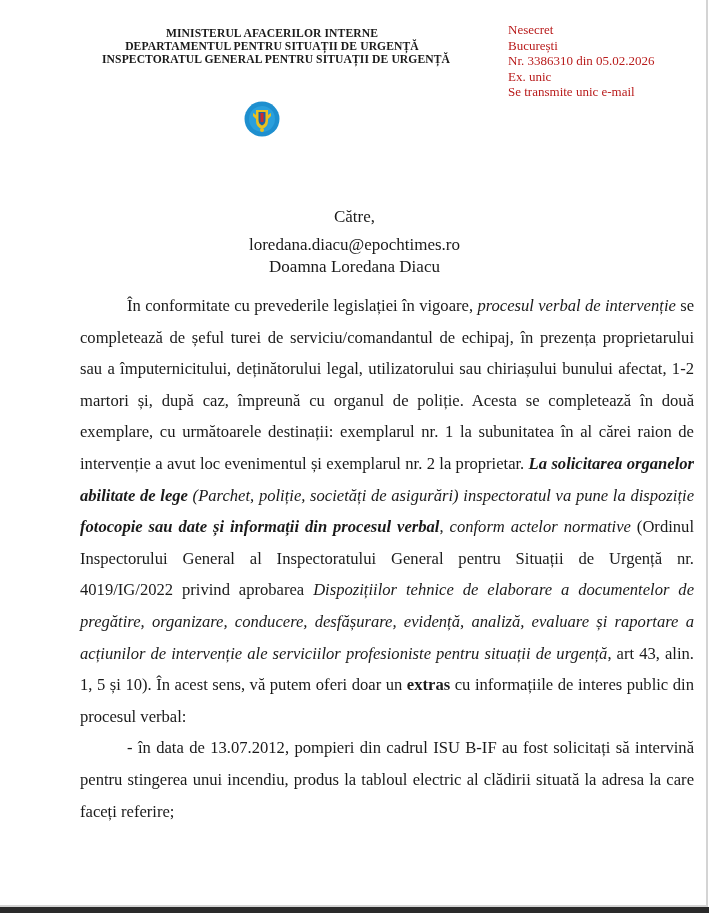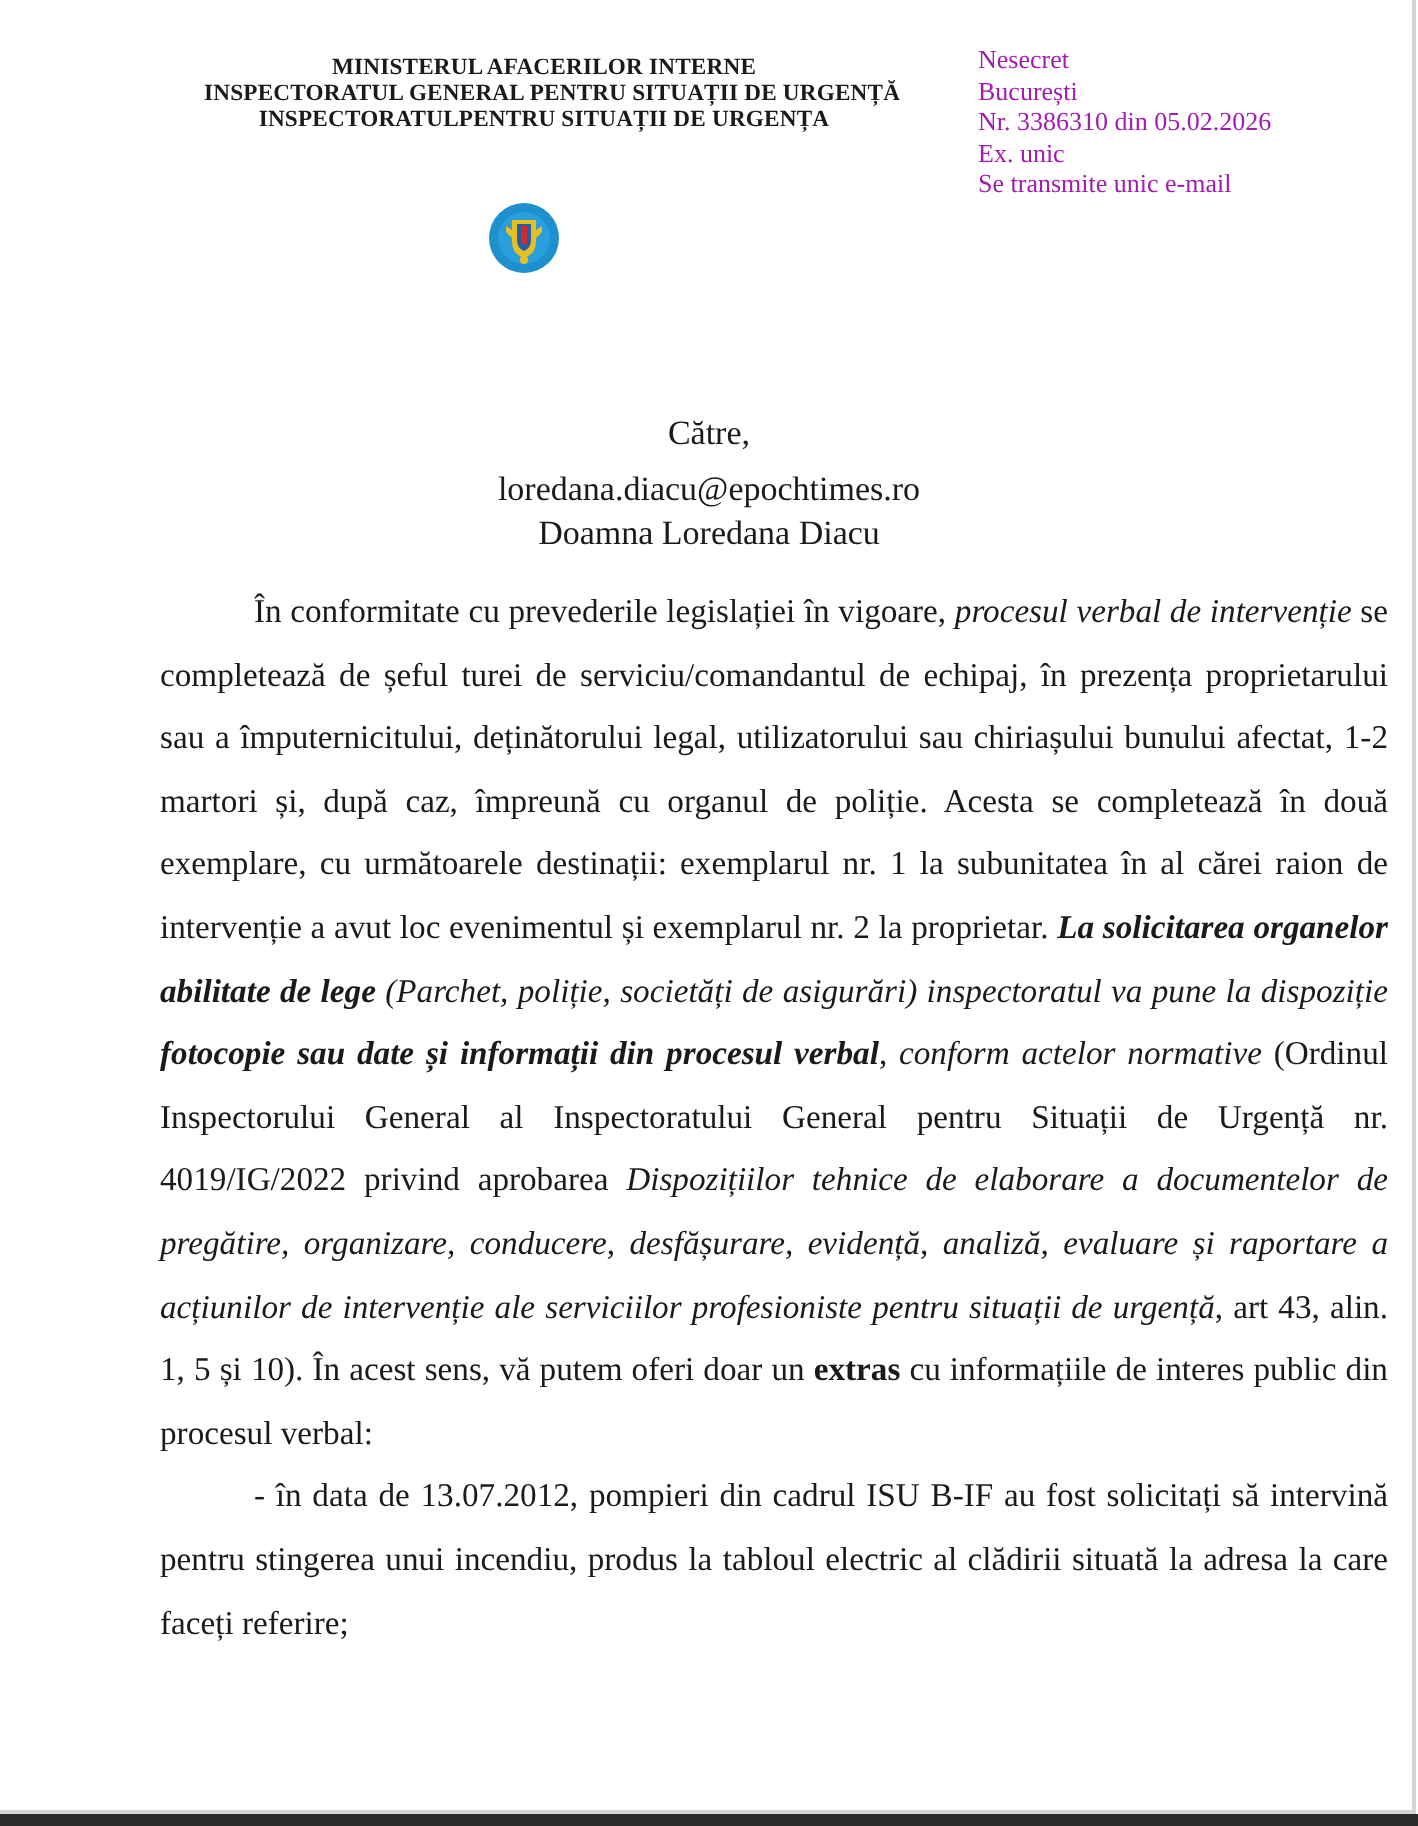--- a/index.html
+++ b/index.html
@@ -30,24 +30,24 @@
     font-size: 11.6px;
     line-height: 13.2px;
     letter-spacing: 0.1px;
   }
   .header-left div { white-space: nowrap; text-align: center; }
   .emblem {
     position: absolute; left: 244px; top: 101px;
     width: 36px; height: 36px;
   }
   .header-right {
-    position: absolute; left: 489px; top: 22px;
+    position: absolute; left: 508px; top: 22px;
     font-size: 13px;
     line-height: 15.5px;
-    color: #a21caf;
+    color: #b91c1c;
   }
   .header-right div { white-space: nowrap; }
   .recipient {
     position: absolute; left: 0; width: 709px; top: 206px;
     text-align: center;
     font-size: 17px;
     line-height: 22px;
   }
   .recipient .to-label { margin-bottom: 6px; }
   .body {
@@ -62,22 +62,22 @@
   .body .bold { font-weight: bold; }
   .body .bi { font-weight: bold; font-style: italic; }
 </style>
 </head>
 <body>
 
 <div class="page">
 
   <div class="header-left">
     <div>MINISTERUL AFACERILOR INTERNE</div>
+    <div>DEPARTAMENTUL PENTRU SITUAȚII DE URGENȚĂ</div>
     <div>INSPECTORATUL GENERAL PENTRU SITUAȚII DE URGENȚĂ</div>
-    <div>INSPECTORATULPENTRU SITUAȚII DE URGENȚA</div>
   </div>
 
   <div class="emblem">
     <svg width="36" height="36" viewBox="0 0 36 36">
       <circle cx="18" cy="18" r="17.5" fill="#1e8fcf"></circle>
       <circle cx="18" cy="18" r="13" fill="#2a9fdc"></circle>
       <path d="M12 9 L24 9 L24 20 Q24 26 18 28 Q12 26 12 20 Z" fill="#e8c020"></path>
       <path d="M14.5 11 L21.5 11 L21.5 19 Q21.5 23 18 24.5 Q14.5 23 14.5 19 Z" fill="#1e5fa8"></path>
       <rect x="16.5" y="12" width="3" height="9" fill="#d22a2a"></rect>
       <circle cx="18" cy="29" r="2" fill="#e8c020"></circle>

